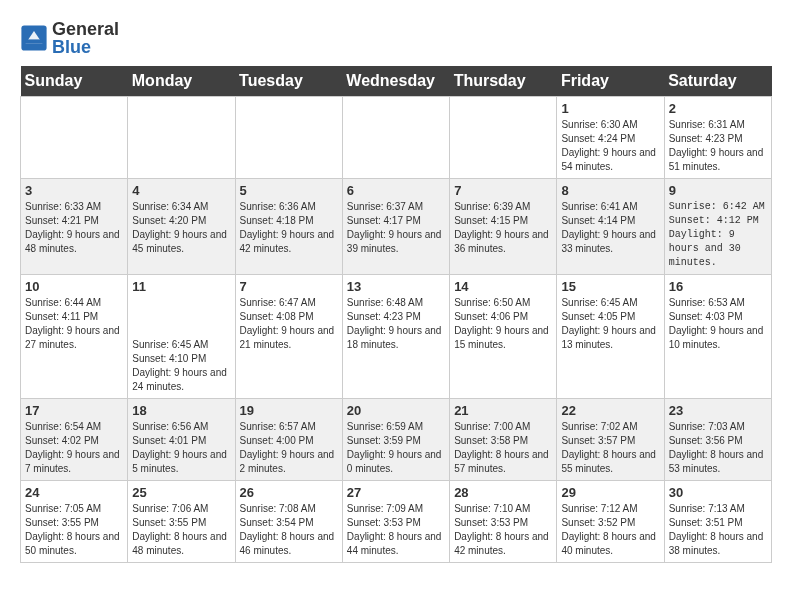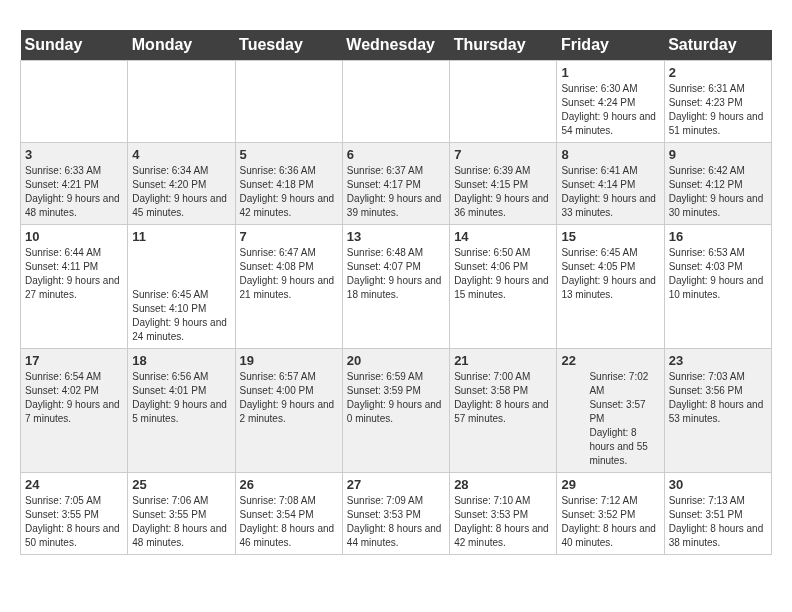--- a/index.html
+++ b/index.html
@@ -87,20 +87,31 @@
       background-color: #f0f0f0;
     }
     .row-white td {
       background-color: #ffffff;
     }
   </style>
 </head>
 <body>
 
 <div class="header-area">
+  <div class="logo">
+    <svg class="logo-icon" viewBox="0 0 40 40">
+      <rect x="2" y="2" width="36" height="36" rx="4" fill="#2a6db5"></rect>
+      <polygon points="8,28 20,10 32,28" fill="white" opacity="0.9"></polygon>
+      <rect x="8" y="22" width="24" height="6" fill="#2a6db5"></rect>
+    </svg>
+    <div class="logo-text">
+      <span class="general">General</span>
+      <span class="blue">Blue</span>
+    </div>
+  </div>
   <div class="title-area">
   </div>
 </div>
 
 <table class="calendar">
   <thead>
     <tr>
     <th>Sunday</th>
         <th>Monday</th>
         <th>Tuesday</th>
@@ -162,21 +173,21 @@
 Daylight: 9 hours and 36 minutes.</div>
         </td>
         <td>
           <span class="day-number">8</span>
           <div class="day-info" style="white-space: pre-line;">Sunrise: 6:41 AM
 Sunset: 4:14 PM
 Daylight: 9 hours and 33 minutes.</div>
         </td>
         <td>
           <span class="day-number">9</span>
-          <div class="day-info" style="white-space: pre-line;">Sunrise: 6:42 AM
+          <div class="day-info" style="white-space: pre-line; font-family: Liberation Mono, monospace;">Sunrise: 6:42 AM
 Sunset: 4:12 PM
 Daylight: 9 hours and 30 minutes.</div>
         </td>
       </tr>
       <tr class="row-white">
         <td>
           <span class="day-number">10</span>
           <div class="day-info" style="white-space: pre-line;">Sunrise: 6:44 AM
 Sunset: 4:11 PM
 Daylight: 9 hours and 27 minutes.</div>
@@ -189,21 +200,21 @@
         </td>
         <td>
           <span class="day-number">7</span>
           <div class="day-info" style="white-space: pre-line;">Sunrise: 6:47 AM
 Sunset: 4:08 PM
 Daylight: 9 hours and 21 minutes.</div>
         </td>
         <td>
           <span class="day-number">13</span>
           <div class="day-info" style="white-space: pre-line;">Sunrise: 6:48 AM
-Sunset: 4:07 PM
+Sunset: 4:23 PM
 Daylight: 9 hours and 18 minutes.</div>
         </td>
         <td>
           <span class="day-number">14</span>
           <div class="day-info" style="white-space: pre-line;">Sunrise: 6:50 AM
 Sunset: 4:06 PM
 Daylight: 9 hours and 15 minutes.</div>
         </td>
         <td>
           <span class="day-number">15</span>
@@ -244,21 +255,21 @@
 Daylight: 9 hours and 0 minutes.</div>
         </td>
         <td>
           <span class="day-number">21</span>
           <div class="day-info" style="white-space: pre-line;">Sunrise: 7:00 AM
 Sunset: 3:58 PM
 Daylight: 8 hours and 57 minutes.</div>
         </td>
         <td>
           <span class="day-number">22</span>
-          <div class="day-info" style="white-space: pre-line; margin-left: 28px;">Sunrise: 7:02 AM
+          <div class="day-info" style="white-space: pre-line;">Sunrise: 7:02 AM
 Sunset: 3:57 PM
 Daylight: 8 hours and 55 minutes.</div>
         </td>
         <td>
           <span class="day-number">23</span>
           <div class="day-info" style="white-space: pre-line;">Sunrise: 7:03 AM
 Sunset: 3:56 PM
 Daylight: 8 hours and 53 minutes.</div>
         </td>
       </tr>

